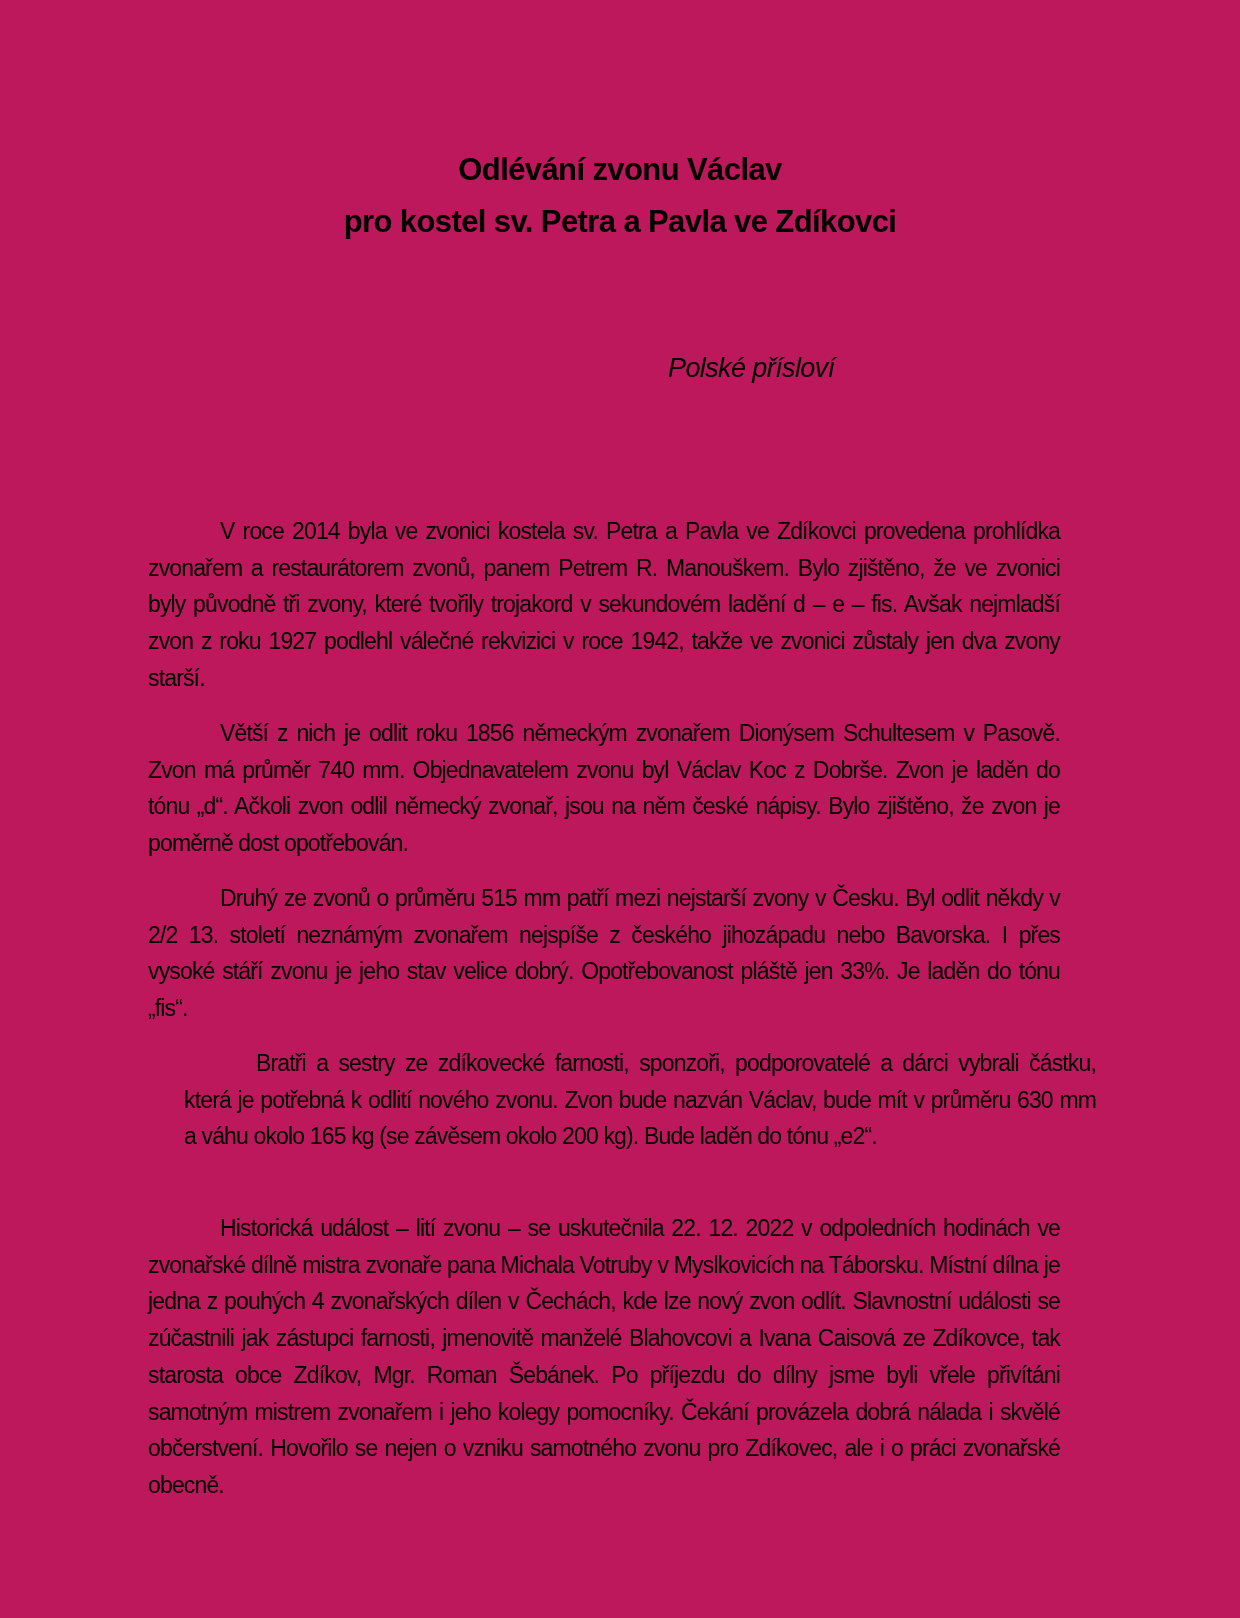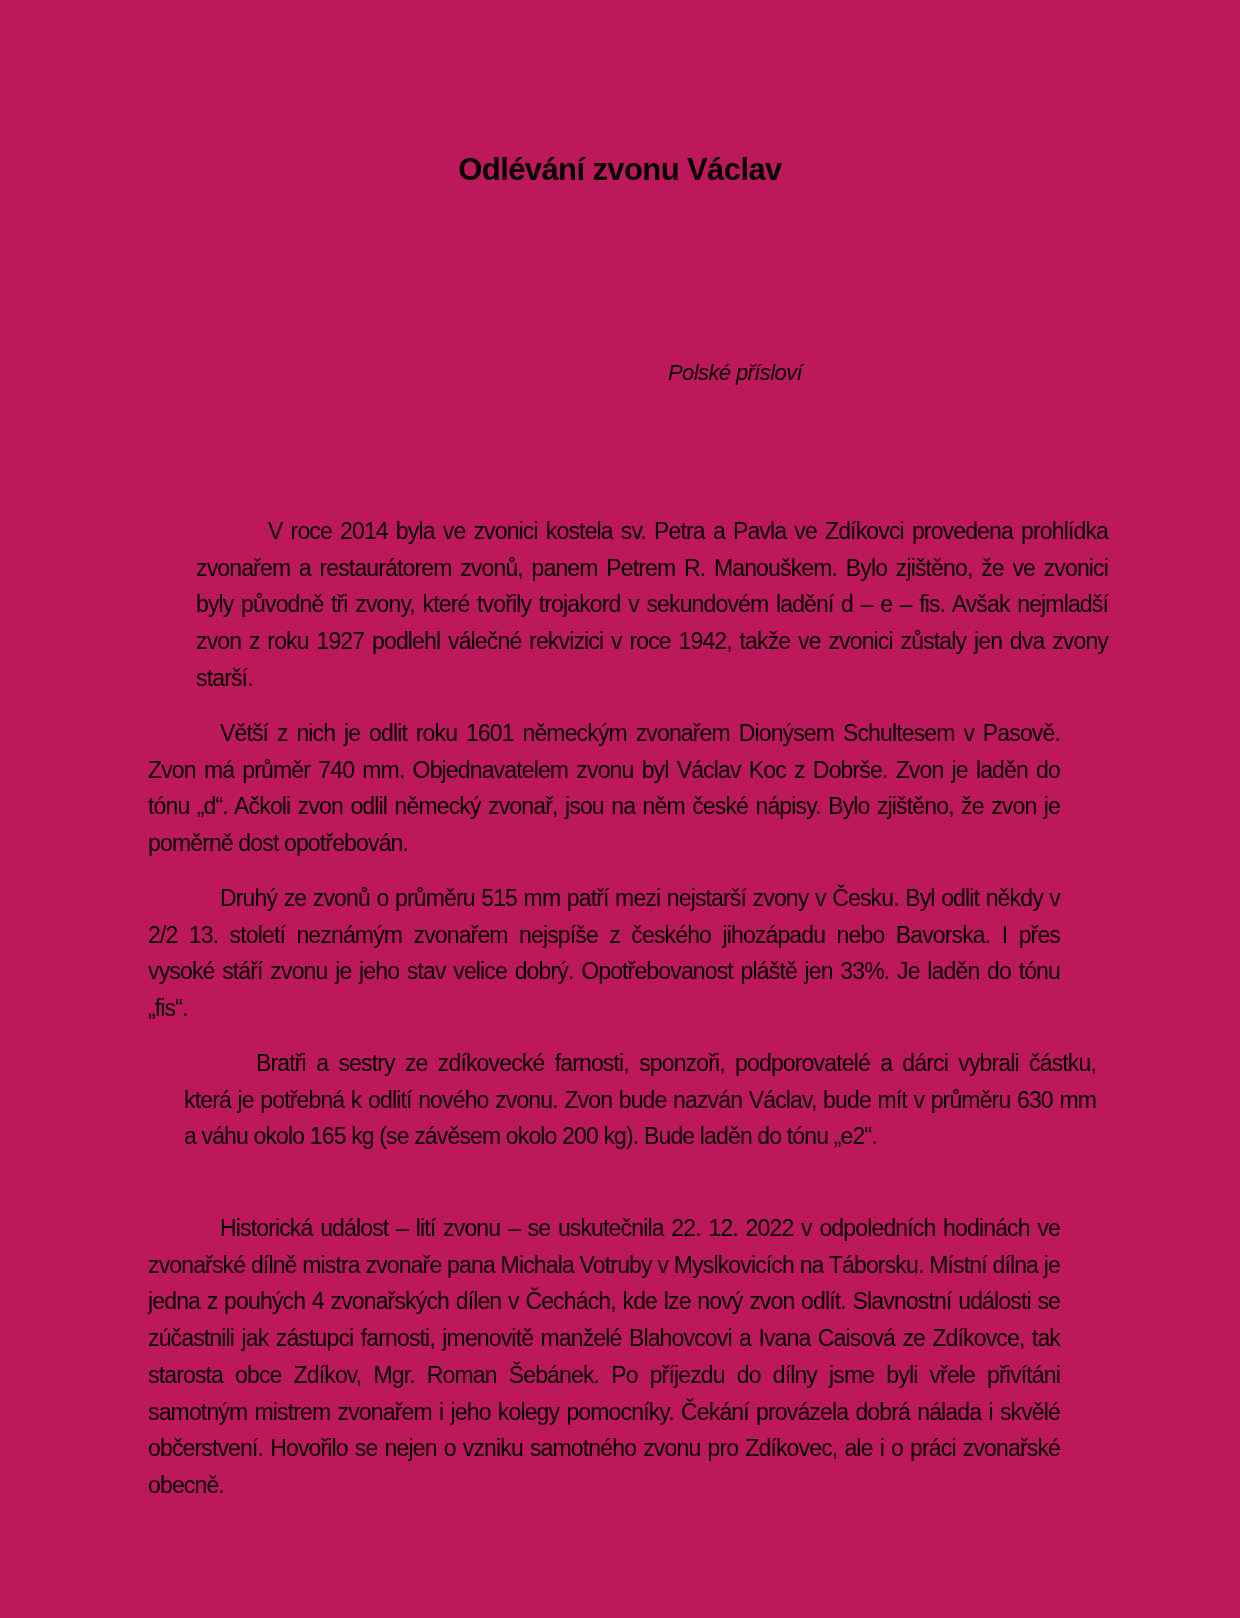--- a/index.html
+++ b/index.html
@@ -13,42 +13,43 @@
   .title.l1 { top: 152px; }
   .title.l2 { top: 204px; }
   .motto {
     position: absolute; left: 147px; top: 318px;
     font-family: "Liberation Sans", sans-serif; font-style: italic;
     font-size: 22px; letter-spacing: -0.9px; color: #000; white-space: nowrap;
   }
   .motto-src {
     position: absolute; left: 668px; top: 353px;
     font-family: "Liberation Sans", sans-serif; font-style: italic;
-    font-size: 22px; letter-spacing: -0.6px; color: #000; white-space: nowrap; margin-top: 7px;
+    font-size: 27px; letter-spacing: -0.6px; color: #000; white-space: nowrap;
   }
   .para {
     position: absolute; left: 148px; width: 912px;
     font-family: "Liberation Sans", sans-serif; font-size: 23px;
     line-height: 36.7px; text-align: justify; letter-spacing: -0.85px;
     word-spacing: 0px; color: #000; margin: 0;
     text-indent: 72px;
   }
   #p1 { top: 422px; }
-  #p2 { top: 513px; margin-left: 48px; }
+  #p2 { top: 513px; }
   #p3 { top: 715px; }
   #p4 { top: 880px; }
   #p5 { top: 1045px; margin-left: 36px; }
   #p6 { top: 1210px; }
 </style>
 </head>
 <body>
 
 <div class="page">
   <div class="title l1">Odlévání zvonu Václav</div>
+  <div class="title l2">pro kostel sv. Petra a Pavla ve Zdíkovci</div>
 
   <div class="motto-src">Polské přísloví</div>
 
   <p class="para" id="p2">V roce 2014 byla ve zvonici kostela sv. Petra a Pavla ve Zdíkovci provedena prohlídka zvonařem a restaurátorem zvonů, panem Petrem R. Manouškem. Bylo zjištěno, že ve zvonici byly původně tři zvony, které tvořily trojakord v sekundovém ladění d – e – fis. Avšak nejmladší zvon z roku 1927 podlehl válečné rekvizici v roce 1942, takže ve zvonici zůstaly jen dva zvony starší.</p>
-  <p class="para" id="p3">Větší z nich je odlit roku 1601 německým zvonařem Dionýsem Schultesem v Pasově. Zvon má průměr 740 mm. Objednavatelem zvonu byl Václav Koc z Dobrše. Zvon je laděn do tónu „d“. Ačkoli zvon odlil německý zvonař, jsou na něm české nápisy. Bylo zjištěno, že zvon je poměrně dost opotřebován.</p>
+  <p class="para" id="p3">Větší z nich je odlit roku 1856 německým zvonařem Dionýsem Schultesem v Pasově. Zvon má průměr 740 mm. Objednavatelem zvonu byl Václav Koc z Dobrše. Zvon je laděn do tónu „d“. Ačkoli zvon odlil německý zvonař, jsou na něm české nápisy. Bylo zjištěno, že zvon je poměrně dost opotřebován.</p>
   <p class="para" id="p4">Druhý ze zvonů o průměru 515 mm patří mezi nejstarší zvony v Česku. Byl odlit někdy v 2/2 13. století neznámým zvonařem nejspíše z českého jihozápadu nebo Bavorska. I přes vysoké stáří zvonu je jeho stav velice dobrý. Opotřebovanost pláště jen 33%. Je laděn do tónu „fis“.</p>
   <p class="para" id="p5">Bratři a sestry ze zdíkovecké farnosti, sponzoři, podporovatelé a dárci vybrali částku, která je potřebná k odlití nového zvonu. Zvon bude nazván Václav, bude mít v průměru 630 mm a váhu okolo 165 kg (se závěsem okolo 200 kg). Bude laděn do tónu „e2“.</p>
   <p class="para" id="p6">Historická událost – lití zvonu – se uskutečnila 22. 12. 2022 v odpoledních hodinách ve zvonařské dílně mistra zvonaře pana Michala Votruby v Myslkovicích na Táborsku. Místní dílna je jedna z pouhých 4 zvonařských dílen v Čechách, kde lze nový zvon odlít. Slavnostní události se zúčastnili jak zástupci farnosti, jmenovitě manželé Blahovcovi a Ivana Caisová ze Zdíkovce, tak starosta obce Zdíkov, Mgr. Roman Šebánek. Po příjezdu do dílny jsme byli vřele přivítáni samotným mistrem zvonařem i jeho kolegy pomocníky. Čekání provázela dobrá nálada i skvělé občerstvení. Hovořilo se nejen o vzniku samotného zvonu pro Zdíkovec, ale i o práci zvonařské obecně.</p>
 </div>
 
 </body></html>

